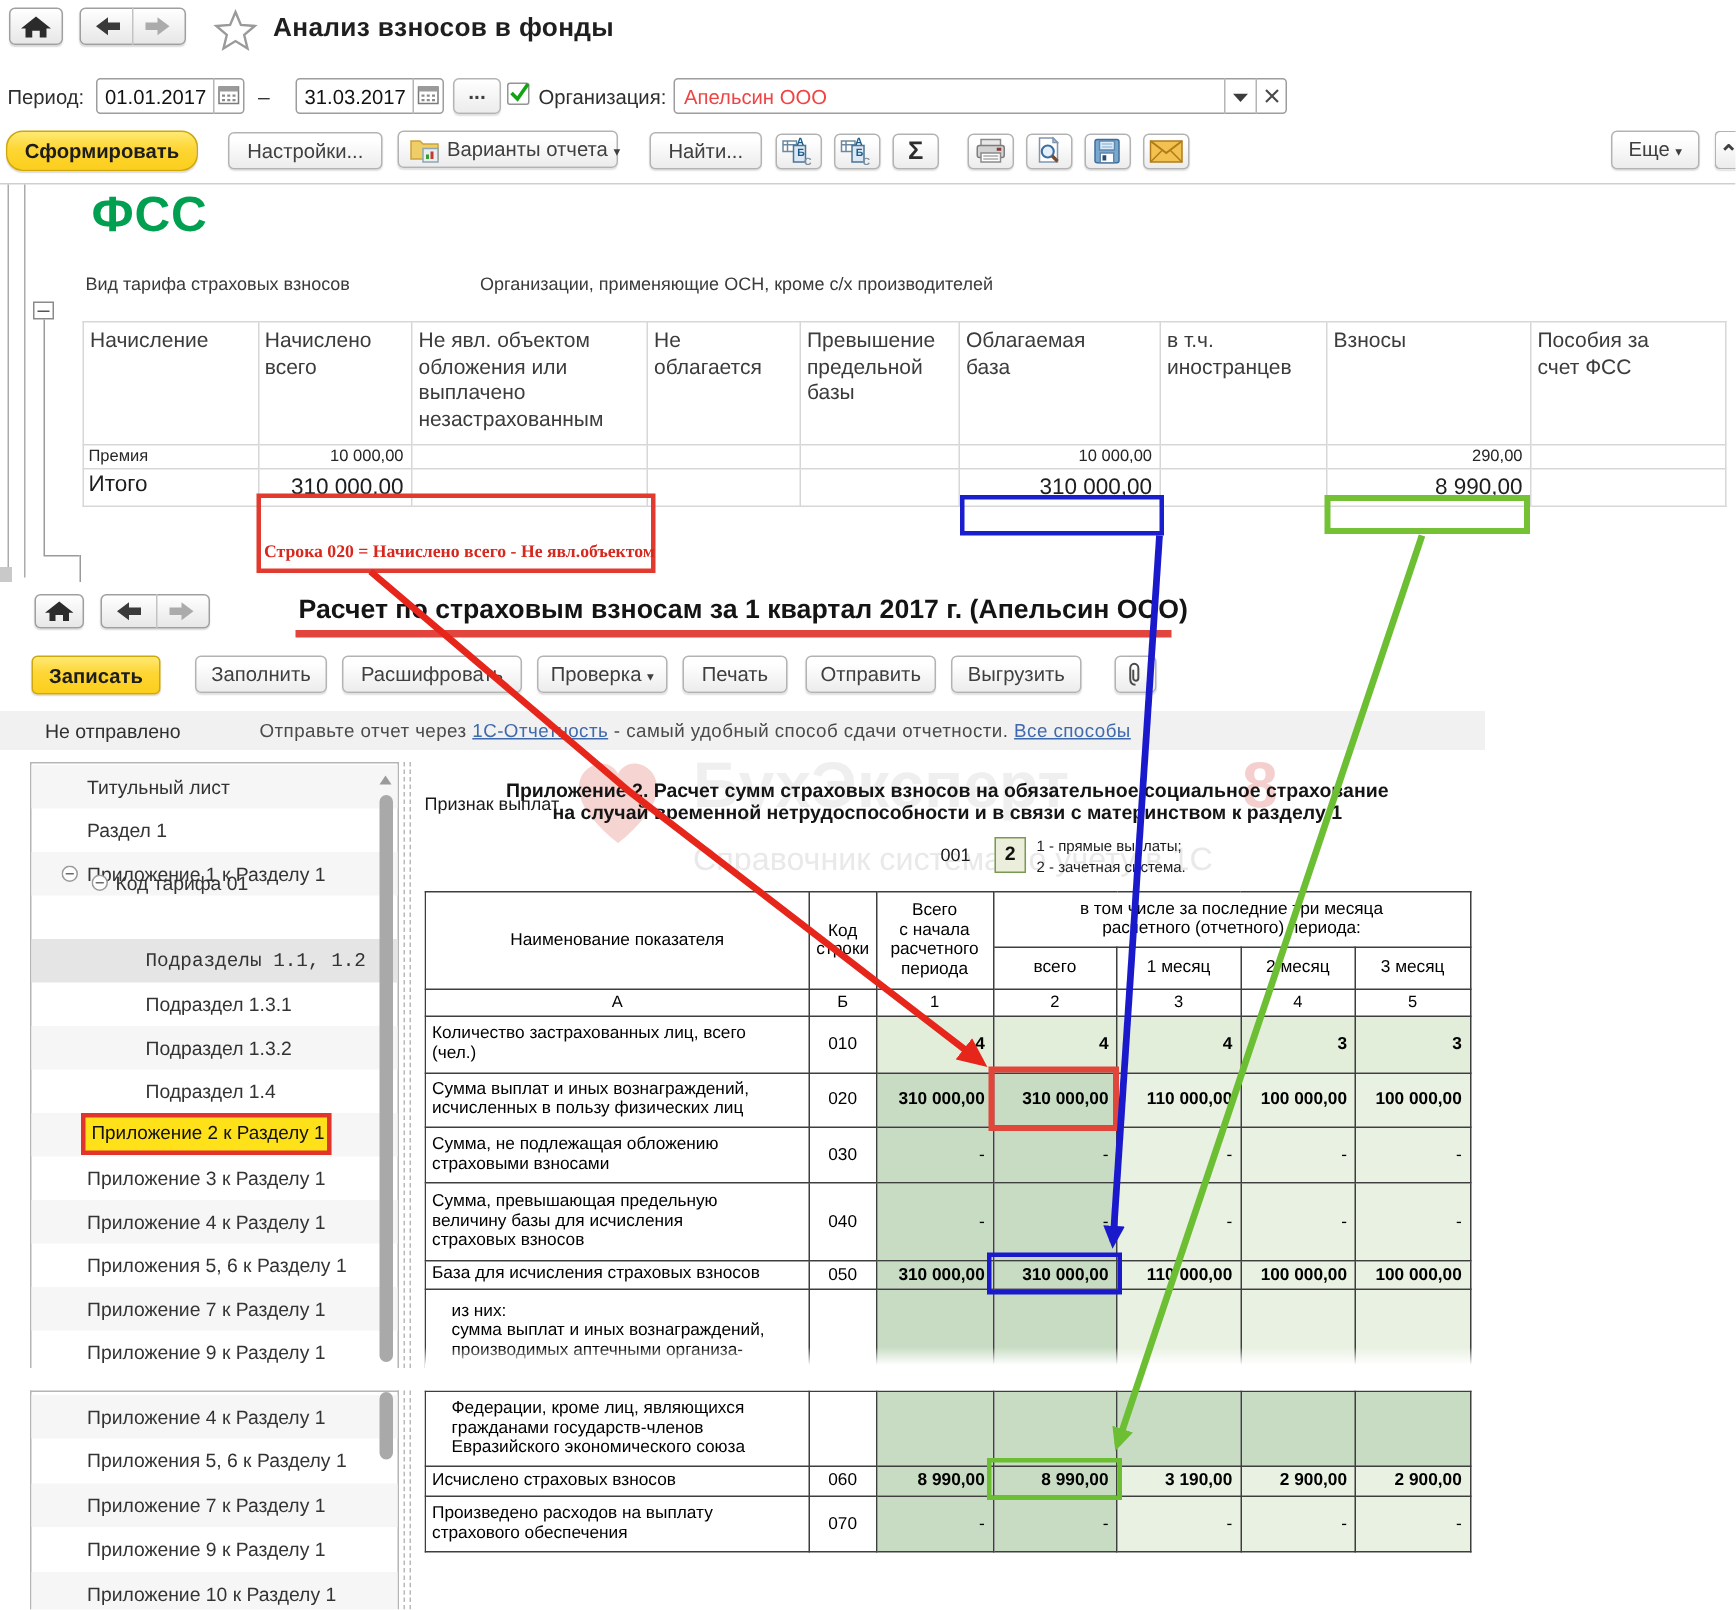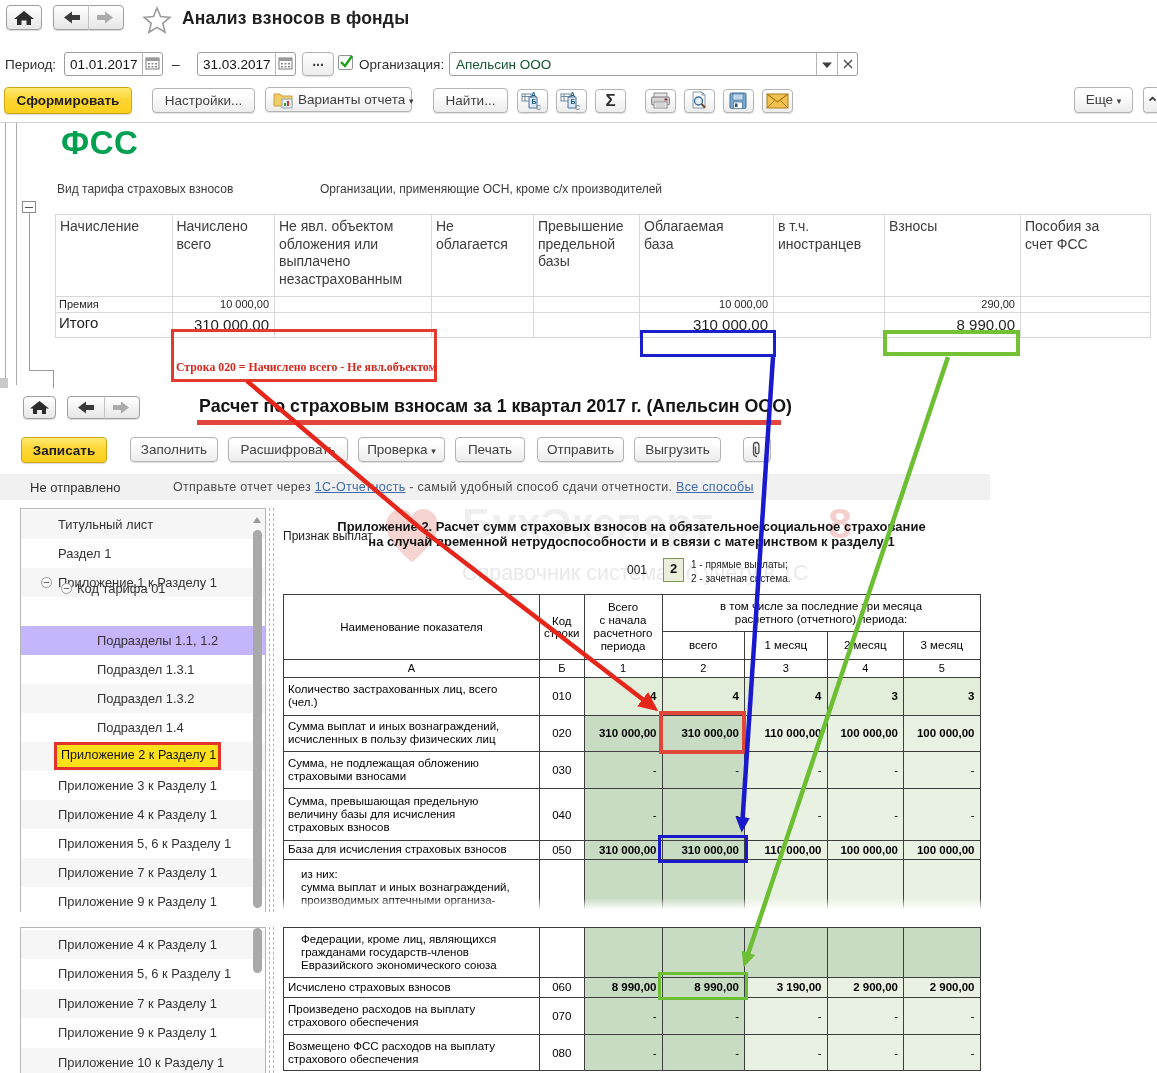--- a/index.html
+++ b/index.html
@@ -66,30 +66,30 @@
       <rect x="10" y="9" width="2" height="1.5"></rect>
     </g>
   </svg>
 <div class="a" style="left:302px;top:52px;width:32px;height:24px;border:1px solid #b3b3b3;border-radius:4px;background:linear-gradient(#fff,#ececec);color:#3f3f3f;font-weight:bold;text-align:center;line-height:17px;font-size:14px;box-shadow:0 1px 1px rgba(0,0,0,.12)">...</div>
 <div class="a" style="left:338px;top:55px;width:15px;height:15px;border:1px solid #949494;border-radius:2px;background:#fff"></div>
 <svg width="17" height="17" style="left:338px;top:54px">
     <path d="M3 8 L7 12 L14 2" fill="none" stroke="#13a313" stroke-width="2.4"></path>
   </svg>
 <div class="a" style="left:359px;top:57px;font-size:13.5px;color:#2e2e2e">Организация:</div>
 <div class="a" style="left:449px;top:52px;width:409px;height:24px;border:1px solid #9d9d9d;border-radius:3px;background:#fff"></div>
-<div class="a" style="left:456px;top:57px;font-size:13.5px;color:#14532d">Апельсин ООО</div>
+<div class="a" style="left:456px;top:57px;font-size:13.5px;color:#ef4444">Апельсин ООО</div>
 <div class="a" style="left:816px;top:52px;width:0.5px;height:24px;border-left:1px solid #b5b5b5"></div>
 <div class="a" style="left:837px;top:52px;width:0.5px;height:24px;border-left:1px solid #b5b5b5"></div>
 <svg width="12" height="8" style="left:821px;top:61px">
     <path d="M1 1.5 L11 1.5 L6 7 Z" fill="#3c3c3c"></path>
   </svg>
 <svg width="12" height="12" style="left:842px;top:58px">
     <path d="M2 2 L10 10 M10 2 L2 10" stroke="#4a4a4a" stroke-width="1.4"></path>
   </svg>
-<div class="ybtn" style="left:4px;top:87px;width:128px;height:27px;">Сформировать</div>
+<div class="ybtn" style="left:4px;top:87px;width:128px;height:27px;border-radius:11px;">Сформировать</div>
 <style>.ybtn{line-height:25px}.btn{line-height:23px}</style>
 <div class="btn" style="left:152px;top:88px;width:103px;height:25px;">Настройки...</div>
 <div class="btn" style="left:265px;top:87px;width:147px;height:25px;text-align:left;padding-left:32px;white-space:nowrap">Варианты отчета <span style="font-size:9px">▾</span></div>
 <svg width="24" height="20" style="left:272px;top:90px">
     <path d="M2 4 L8 4 L10 6 L20 6 L20 16 L2 16 Z" fill="#efce68" stroke="#c9a23e"></path>
     <rect x="10" y="9" width="10" height="9" fill="#e8eef2" stroke="#8fa6b5"></rect>
     <path d="M12 16 L12 13 L14 13 L14 16 Z" fill="#2f9e2f"></path>
     <path d="M15 16 L15 11 L17 11 L17 16 Z" fill="#c23b2e"></path>
   </svg>
 <div class="btn" style="left:433px;top:88px;width:75px;height:25px;">Найти...</div>
@@ -258,21 +258,21 @@
     </svg>
     <div class="a" style="left:37px;top:0;white-space:nowrap;line-height:29.3px;color:#333">Приложение 1 к Разделу 1</div>
   </div>
 <div class="a tree" style="left:21px;top:574px;width:244px;height:29.3px;">
     <svg class="a" style="left:40px;top:9px" width="12" height="12">
       <circle cx="5.5" cy="5.5" r="5" fill="#fdfdfd" stroke="#9a9a9a"></circle>
       <line x1="2.8" y1="5.5" x2="8.2" y2="5.5" stroke="#6a6a6a"></line>
     </svg>
     <div class="a" style="left:56px;top:0;white-space:nowrap;line-height:29.3px;color:#333">Код тарифа 01</div>
   </div>
-<div class="a tree" style="left:21px;top:625.7px;width:244px;height:29.3px;background:#c4b5fd;">
+<div class="a tree" style="left:21px;top:625.7px;width:244px;height:29.3px;background:#e5e5e5;font-family:Liberation Mono, monospace;">
     <div class="a" style="left:76px;top:0;white-space:nowrap;line-height:29.3px;color:#333">Подразделы 1.1, 1.2</div>
   </div>
 <div class="a tree" style="left:21px;top:654.8px;width:244px;height:29.3px;">
     <div class="a" style="left:76px;top:0;white-space:nowrap;line-height:29.3px;color:#333">Подраздел 1.3.1</div>
   </div>
 <div class="a tree" style="left:21px;top:683.8px;width:244px;height:29.3px;background:#f6f6f6;">
     <div class="a" style="left:76px;top:0;white-space:nowrap;line-height:29.3px;color:#333">Подраздел 1.3.2</div>
   </div>
 <div class="a tree" style="left:21px;top:712.9px;width:244px;height:29.3px;">
     <div class="a" style="left:76px;top:0;white-space:nowrap;line-height:29.3px;color:#333">Подраздел 1.4</div>
@@ -444,29 +444,20 @@
         </tr>
         <tr style="height:37.5px">
           <td style="line-height:13px;padding:1px 4px 1px 4px;">Произведено расходов на выплату<br>страхового обеспечения</td>
           <td class="ctr">070</td>
           <td class="g1" style="text-align:right">-</td>
           <td class="g1" style="text-align:right">-</td>
           <td class="g2" style="text-align:right">-</td>
           <td class="g2" style="text-align:right">-</td>
           <td class="g2" style="text-align:right">-</td>
         </tr>
-        <tr style="height:36px">
-          <td style="line-height:13px;padding:1px 4px 1px 4px;">Возмещено ФСС расходов на выплату<br>страхового обеспечения</td>
-          <td class="ctr">080</td>
-          <td class="g1" style="text-align:right">-</td>
-          <td class="g1" style="text-align:right">-</td>
-          <td class="g2" style="text-align:right">-</td>
-          <td class="g2" style="text-align:right">-</td>
-          <td class="g2" style="text-align:right">-</td>
-        </tr>
       </tbody>
     </table>
   </div>
 <div class="a" style="left:657.5px;top:971.5px;width:90px;height:28.5px;border:3.5px solid #6cbe32"></div>
 <svg width="1157" height="1073" style="left:0;top:0;pointer-events:none">
 <defs>
 <marker id="ra" markerWidth="4.6" markerHeight="4" refX="3.2" refY="2" orient="auto">
         <path d="M0 0 L4.4 2 L0 4 Z" fill="#e6251b"></path>
       </marker>
 <marker id="ba" markerWidth="3.6" markerHeight="3.2" refX="2.4" refY="1.6" orient="auto">

